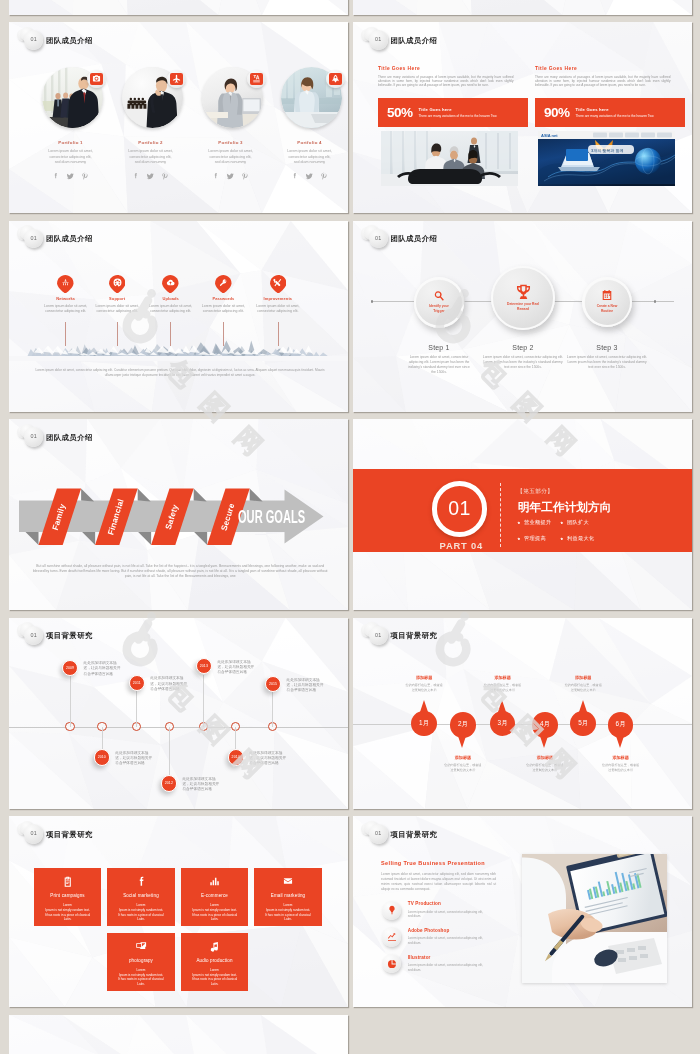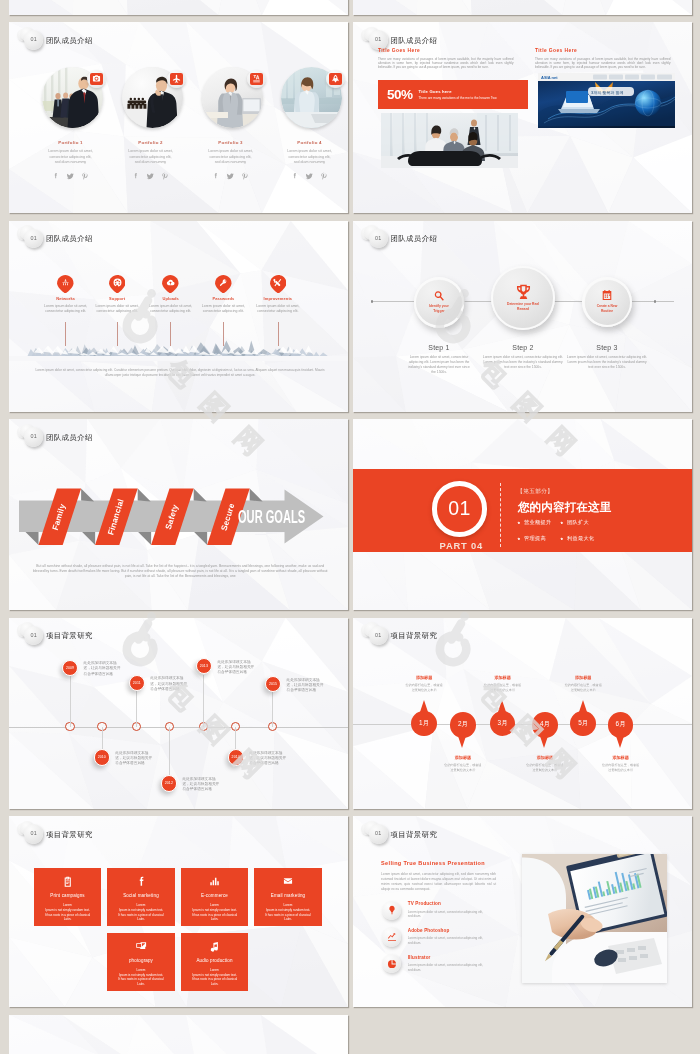--- a/index.html
+++ b/index.html
@@ -16,39 +16,39 @@
   .bsm{position:absolute;border-radius:50%;
     background:radial-gradient(circle at 40% 30%,#fcfcfc,#eeeeee 68%,#e2e2e2);
     box-shadow:1px 1.6px 1.8px rgba(95,95,95,.22);}
   .bsm1{left:-7.4px;top:-1.6px;width:12.5px;height:12.5px;}
   .bsm2{left:-4.2px;top:-3.8px;width:14.6px;height:14.6px;}
   .badge{position:absolute;left:0;top:0;width:19.4px;height:19.4px;border-radius:50%;
     background:radial-gradient(circle at 34% 26%,#fbfbfb 0%,#f0f0f0 42%,#e3e3e3 78%,#dbdbdb 100%);
     box-shadow:1.2px 2px 2.6px rgba(95,95,95,.34);
     display:flex;align-items:center;justify-content:center;}
   .badge span{font-size:5.4px;color:#676767;letter-spacing:.3px;line-height:1;}
-  .hdrtitle{position:absolute;left:37.5px;top:14.5px;font-size:7.4px;font-weight:normal;color:#1f1f1f;letter-spacing:.4px;white-space:nowrap;line-height:1;}
+  .hdrtitle{position:absolute;left:37.5px;top:14.5px;font-size:7.4px;font-weight:bold;color:#1f1f1f;letter-spacing:.4px;white-space:nowrap;line-height:1;}
   .ic{display:block;}
 
   
   .pf{position:absolute;top:44.7px;width:80px;text-align:center;}
   .pf-ph{position:absolute;left:11.7px;top:0;width:61px;height:61px;border-radius:50%;overflow:hidden;
     background:radial-gradient(circle at 35% 28%,#fafafa,#e4e4e4 70%,#cfcfcf);
     box-shadow:0 2px 3px rgba(70,70,70,.22);}
   .pf-wrap{position:relative;width:84.5px;height:62px;}
   .pf-ico{position:absolute;left:56.7px;top:3px;width:18.6px;height:18.6px;border-radius:50%;
     background:radial-gradient(circle at 35% 28%,#fcfcfc,#eaeaea 70%,#dcdcdc);
     box-shadow:0 1.5px 2.5px rgba(70,70,70,.24);display:flex;align-items:center;justify-content:center;z-index:3;}
   .pf-ico b{display:flex;align-items:center;justify-content:center;width:12.6px;height:12.6px;border-radius:2px;background:#ea4424;}
   .pf-name{margin-top:11px;font-size:4.4px;font-weight:bold;color:#c76452;letter-spacing:.25px;}
   .pf-desc{margin-top:4.5px;font-size:3.6px;color:#a2a2a2;line-height:1.55;padding:0 16px;}
   .pf-soc{margin-top:6px;display:flex;justify-content:center;gap:6px;align-items:center;}
 
   
-  .st-col{position:absolute;top:27px;width:135.5px;}
+  .st-col{position:absolute;top:45px;width:135.5px;}
   .st-h{font-size:4.9px;font-weight:bold;color:#ea4424;letter-spacing:.42px;line-height:1;}
   .st-b{margin-top:3px;font-size:3.06px;color:#969696;line-height:1.4;text-align:justify;width:135.5px;}
   .st-bar{margin-top:10px;width:141px;height:29.5px;background:#ea4424;display:flex;align-items:center;padding-left:9px;}
   .st-pct{font-size:13.5px;font-weight:bold;color:#fff;letter-spacing:-.5px;line-height:1;}
   .st-tx{margin-left:6px;color:#fff;}
   .st-tx .a{font-size:4.2px;font-weight:bold;letter-spacing:.2px;}
   .st-tx .b{font-size:3.2px;margin-top:2px;opacity:.97;}
   .st-img{margin-top:3.5px;margin-left:2.5px;width:137px;height:55px;overflow:hidden;position:relative;background:#c9cdd2;}
 
   
@@ -677,20 +677,27 @@
               <path d="M85.5 34.5 92 32l6.5 2.5c3.2 1.3 4.7 3.7 4.9 6.9L104 48H80l.6-6.6c.2-3.2 1.7-5.6 4.9-6.9z" fill="#4a5058"></path>
             </g>
 <path d="M27 48c0-6 5-10 12-10h50c7 0 12 4 12 10 0 3-2 5-5 5H32c-3 0-5-2-5-5z" fill="#17191c"></path>
 <path d="M100 43c6-3 14-3 20 2l-2 2c-5-4-12-4-18-1z" fill="#17191c"></path>
 <path d="M36 43c-6-3-14-3-20 2l2 2c5-4 12-4 18-1z" fill="#17191c"></path>
 </svg></div>
       </div>
       <div class="st-col" style="left:182px">
         <div class="st-h">Title Goes Here</div>
         <div class="st-b">There are many variations of passages of lorem ipsum available, but the majority have suffered alteration in some form, by injected humour randomise words which don't look even slightly believable. If you are going to use A passage of lorem ipsum, you need to be sure.</div>
+        <div class="st-bar">
+          <div class="st-pct">90%</div>
+          <div class="st-tx">
+            <div class="a">Title Goes here</div>
+            <div class="b">There are many variations  of the me to the heaven Two</div>
+          </div>
+        </div>
         <div class="st-img"><svg width="137" height="55" viewBox="0 0 137 55">
 <defs>
               <linearGradient id="sg1" x1="0" y1="0" x2=".6" y2="1">
                 <stop offset="0" stop-color="#0e2f5c"></stop>
                 <stop offset=".35" stop-color="#144280"></stop>
                 <stop offset=".75" stop-color="#0c2a52"></stop>
                 <stop offset="1" stop-color="#07182f"></stop>
               </linearGradient>
 <radialGradient id="gl" cx=".35" cy=".3" r=".8">
                 <stop offset="0" stop-color="#8fe0ff"></stop>
@@ -1067,21 +1074,21 @@
           <path d="M267.6,130.1 L339.0,191.0 L287.9,191.0 Z" fill="#fefefe" opacity="0.64"></path>
         </svg>
       </div>
       <div class="dv-band"></div>
       <div class="dv-ring">
         <span class="dv-num">01</span>
       </div>
       <div class="dv-part">PART 04</div>
       <div class="dv-sep"></div>
       <div class="dv-tag">【第五部分】</div>
-      <div class="dv-title">您的内容打在这里</div>
+      <div class="dv-title">明年工作计划方向</div>
       <div class="dv-bul" style="left:164.3px;top:101.4px"><s></s><span>营业额提升</span></div>
       <div class="dv-bul" style="left:207.2px;top:101.4px"><s></s><span>团队扩大</span></div>
       <div class="dv-bul" style="left:164.3px;top:117.4px"><s></s><span>管理提高</span></div>
       <div class="dv-bul" style="left:207.2px;top:117.4px"><s></s><span>利益最大化</span></div>
     </div>
 <div class="slide" style="left:8.5px;top:617.5px">
       <div class="bgpoly">
         <svg width="339" height="191" viewBox="0 0 339 191" preserveAspectRatio="none">
           <defs>
             <linearGradient id="bgg6" x1="0" y1="0" x2=".35" y2="1">

